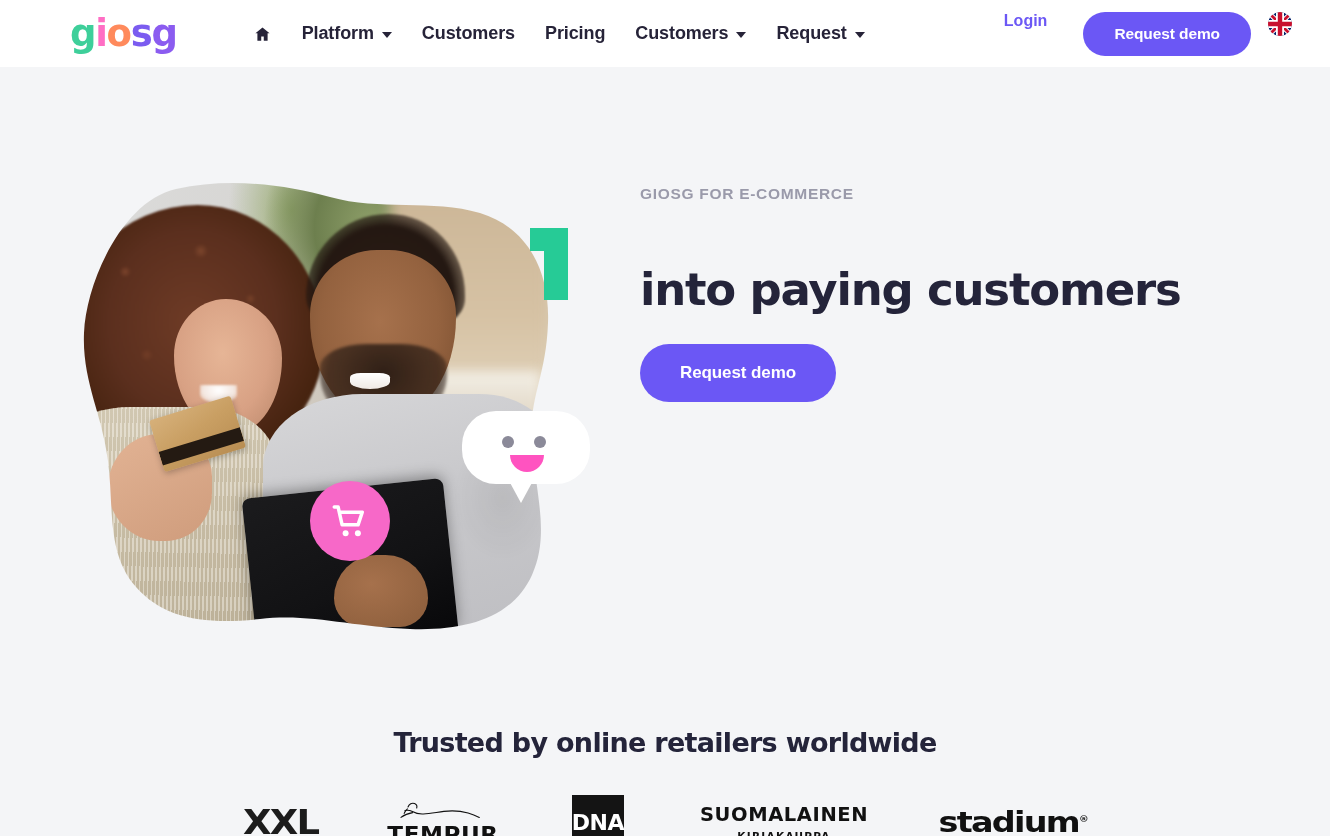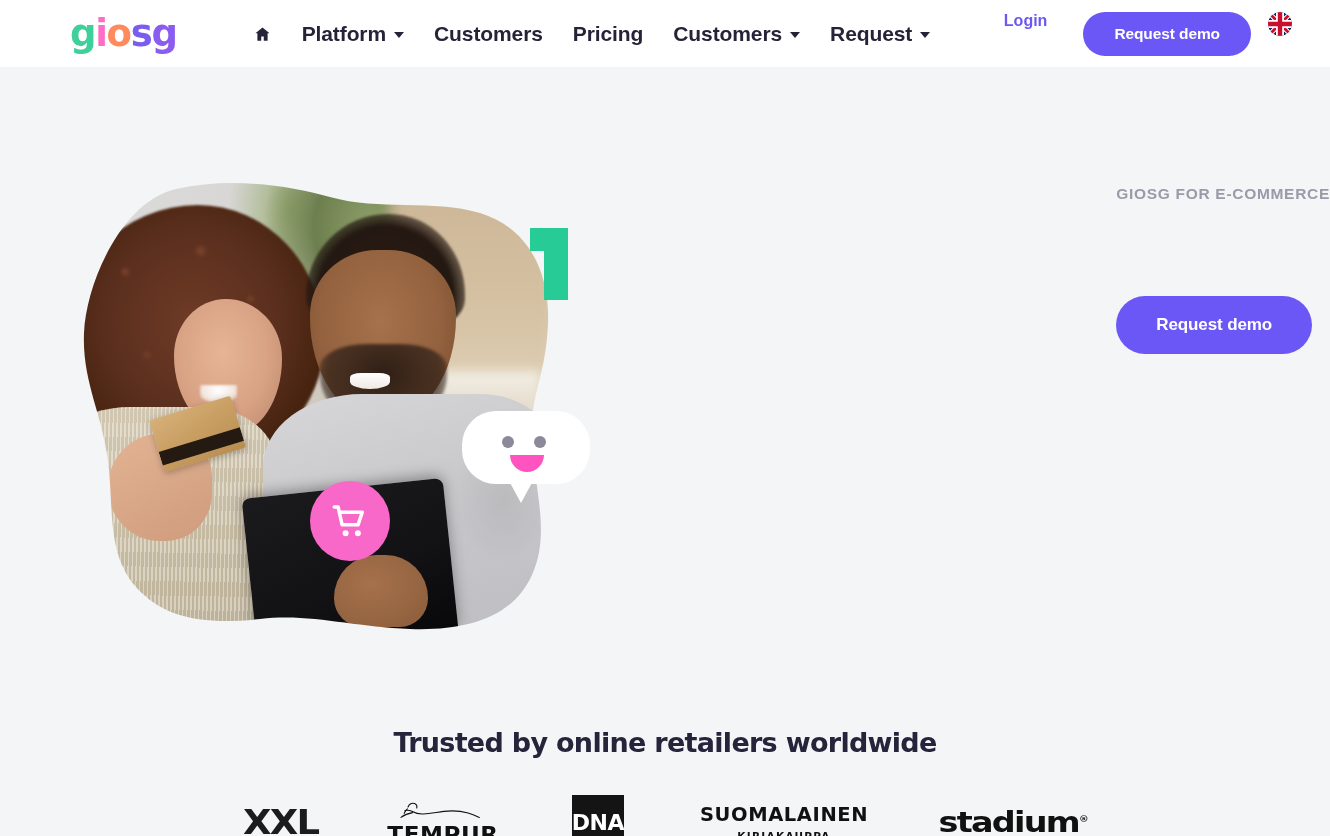--- a/index.html
+++ b/index.html
@@ -45,21 +45,21 @@
     display: flex;
     align-items: center;
     gap: 30px;
     margin-left: 76px;
   }
 
   .nav-item {
     display: flex;
     align-items: center;
     gap: 8px;
-    font-size: 21px;
+    font-size: 18px;
     font-weight: 600;
     color: #262338;
     cursor: pointer;
     letter-spacing: -0.1px;
     white-space: nowrap;
   }
 
   .home-ico { display: block; }
 
   .caret {
@@ -106,21 +106,20 @@
     overflow: hidden;
     cursor: pointer;
     flex: none;
   }
 
   
   .hero {
     display: flex;
     padding: 116px 0 0 0;
     position: relative;
-    justify-content: space-between;
   }
 
   .hero-media {
     width: 640px;
     position: relative;
     flex: none;
     padding-left: 80px;
   }
 
   .blob-wrap {
@@ -571,20 +570,21 @@
         </svg>
       </div>
 
     </div>
   </div>
 
   <div class="hero-text">
     <div class="eyebrow">GIOSG FOR E-COMMERCE</div>
     <h1 class="hero-title">
       <br>
+      <span>into paying customers</span>
     </h1>
     <button class="btn-demo-lg">Request demo</button>
   </div>
 
 </div>
 
 <div class="trusted">
   <div class="trusted-title">Trusted by online retailers worldwide</div>
 
   <div class="logos">

